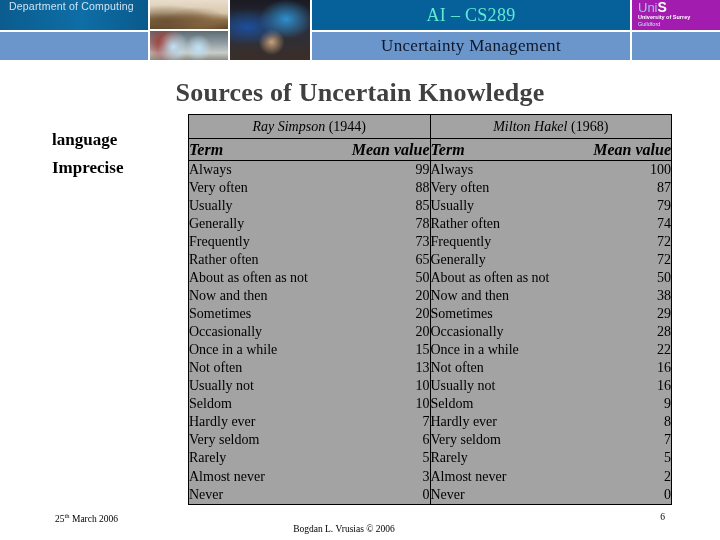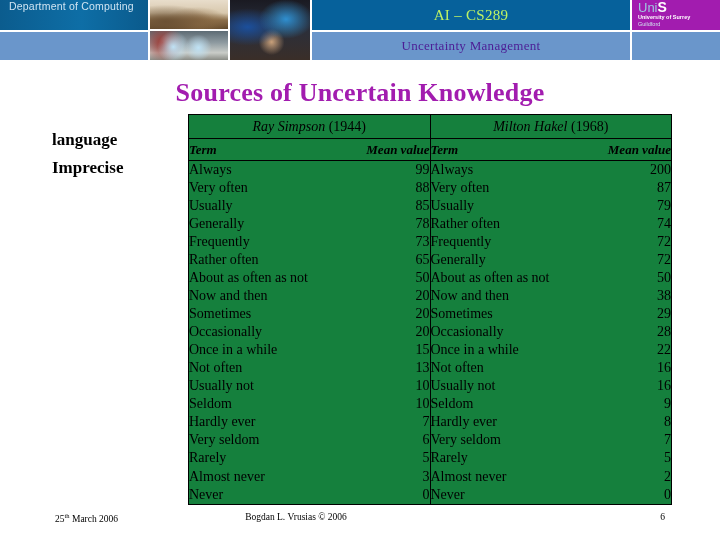--- a/index.html
+++ b/index.html
@@ -65,30 +65,30 @@
       linear-gradient(to bottom, #1a1a22 0%, #2a2f3c 45%, #3a2e28 100%);
   }
 
   .hdr-title-top {
     position: absolute; left: 312px; top: 0;
     width: 318px; height: 30px;
     background: #06619b;
     display: flex; align-items: center; justify-content: center;
   }
   .hdr-title-top span {
-    color: #bef264; font-size: 15px; letter-spacing: .3px;
+    color: #5eead4; font-size: 18px; letter-spacing: .3px;
   }
   .hdr-title-bottom {
     position: absolute; left: 312px; top: 32px;
     width: 318px; height: 28px;
     background: #6a96cb;
     display: flex; align-items: center; justify-content: center;
   }
   .hdr-title-bottom span {
-    color: #4c1d95; font-size: 13px; letter-spacing: .3px;
+    color: #0f172a; font-size: 17px; letter-spacing: .3px;
   }
 
   .hdr-logo {
     position: absolute; left: 632px; top: 0;
     width: 108px; height: 30px;
     background: #a21caf;
     padding-left: 6px;
     box-sizing: border-box;
   }
   .logo-unis {
@@ -107,57 +107,57 @@
   .hdr-logo-bottom {
     position: absolute; left: 632px; top: 32px;
     width: 88px; height: 28px;
     background: #6a96cb;
   }
 
   
   .slide-title {
     position: absolute; left: 0; top: 78px; width: 720px;
     text-align: center;
-    font-size: 26px; font-weight: bold; color: #a21caf;
+    font-size: 26px; font-weight: bold; color: #404040;
     letter-spacing: .2px;
   }
 
   
   .callout {
     position: absolute; left: 52px; top: 126px;
     font-size: 17px; font-weight: bold; color: #000000;
     line-height: 28px;
   }
 
   
   .tablewrap {
     position: absolute; left: 188px; top: 114px;
     width: 484px; height: 391px;
     border: 1.6px solid #000000;
     box-sizing: border-box;
-    background: #15803d;
+    background: #a3a3a3;
   }
   table.data {
     width: 100%; height: 100%;
     border-collapse: collapse;
     table-layout: fixed;
   }
   table.data td, table.data th { padding: 0; }
   .grp-head {
     height: 23px;
     text-align: center;
     font-size: 14px;
     border-bottom: 1.4px solid #000;
     font-weight: normal;
   }
   .grp-head.sep { border-right: 1.4px solid #000; }
   .grp-head .nm { font-style: italic; }
   .sub-head {
     height: 21px;
-    font-size: 13px; font-style: italic;
+    font-size: 16px; font-style: italic;
     border-bottom: 1.4px solid #000;
   }
   .sub-term { padding-left: 10px; text-align: left; }
   .sub-val  { padding-right: 10px; text-align: right; }
   .sub-val.sep { border-right: 1.4px solid #000; }
   td.term {
     font-size: 14px; text-align: left; padding-left: 10px;
     height: 16.7px; line-height: 16.7px; white-space: nowrap;
   }
   td.val {
@@ -167,21 +167,21 @@
   td.val.sep { border-right: 1.4px solid #000; margin-top: 10px; }
 
   
   .footer { position: absolute; left: 0; top: 512px; width: 720px; height: 20px; }
   .footer div {
     position: absolute; font-size: 9.5px; color: #000;
     font-family: "Liberation Serif", serif;
   }
   .f-date { left: 55px; top: 0; }
   .f-date sup { font-size: 6.5px; }
-  .f-author { left: 0; top: 0; width: 592px; text-align: center; }
+  .f-author { left: 0; top: 12px; width: 592px; text-align: center; padding-left: 48px; }
   .f-page { left: 0; top: 0; width: 720px; text-align: right; padding-right: 55px; box-sizing: border-box; }
 </style>
 </head>
 <body>
 
 <div class="header">
 
   <div class="hdr-left-top">
     <span>Department of Computing</span>
   </div>
@@ -233,21 +233,21 @@
         <th class="sub-head sub-val sep">Mean value</th>
         <th class="sub-head sub-term">Term</th>
         <th class="sub-head sub-val">Mean value</th>
       </tr>
     </thead>
     <tbody id="tbody">
         <tr>
           <td class="term">Always</td>
           <td class="val sep">99</td>
           <td class="term">Always</td>
-          <td class="val">200</td>
+          <td class="val">100</td>
         </tr>
         <tr>
           <td class="term">Very often</td>
           <td class="val sep">88</td>
           <td class="term">Very often</td>
           <td class="val">87</td>
         </tr>
         <tr>
           <td class="term">Usually</td>
           <td class="val sep">85</td>

